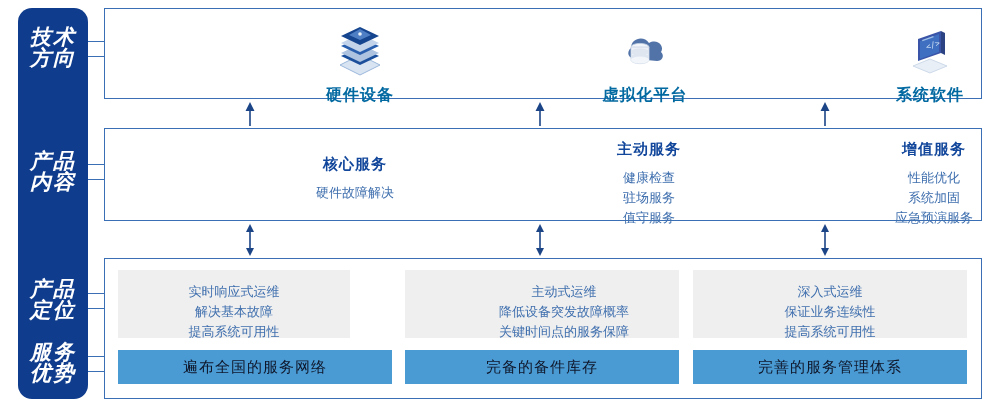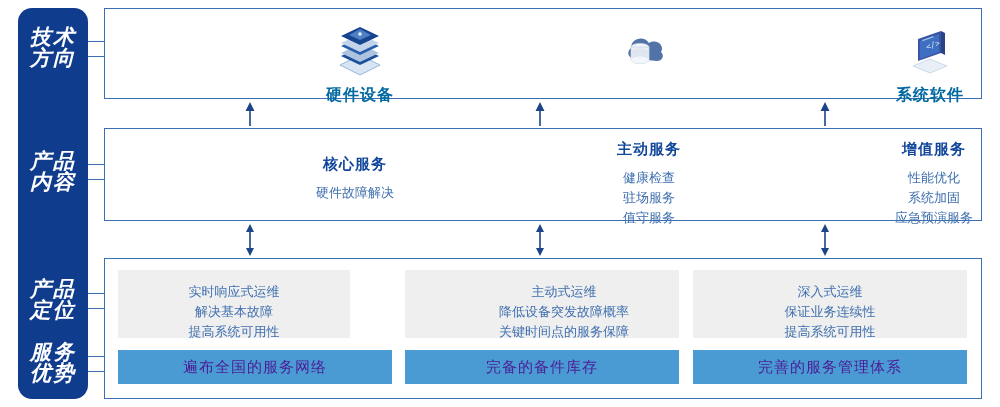--- a/index.html
+++ b/index.html
@@ -113,21 +113,21 @@
   .gray-line {
     color: #3f6fae;
     font-size: 13px;
     line-height: 20px;
   }
 
   
   .blue-bar {
     position: absolute;
     background: #4a9bd4;
-    color: #4c1d95;
+    color: #0f172a;
     font-size: 15px;
     letter-spacing: 1px;
     display: flex;
     align-items: center;
     justify-content: center;
     box-sizing: border-box;
   }
 
   
   .arrow {
@@ -196,20 +196,21 @@
       <div class="tech-icon">
         <svg width="58" height="54" viewBox="0 0 58 54">
           <path d="M20 34 C12 34 10 27 15 23 C15 13 28 10 33 18 C41 13 49 21 45 27 C49 31 46 36 41 36 Z" fill="#5273a8"></path>
           <ellipse cx="24" cy="22" rx="9" ry="3.6" fill="#f2f5fa" stroke="#c7d3e3" stroke-width="0.8"></ellipse>
           <path d="M15 22 L15 35 C15 37 19 38.6 24 38.6 C29 38.6 33 37 33 35 L33 22 Z" fill="#edf1f7" stroke="#c7d3e3" stroke-width="0.8"></path>
           <ellipse cx="24" cy="27" rx="9" ry="3.4" fill="#dfe6f0"></ellipse>
           <ellipse cx="24" cy="32" rx="9" ry="3.4" fill="#dfe6f0"></ellipse>
           <ellipse cx="24" cy="35" rx="9" ry="3.4" fill="#f2f5fa"></ellipse>
         </svg>
       </div>
+      <div class="tech-name">虚拟化平台</div>
     </div>
 
     <div class="tech-col" style="left:725px;">
       <div class="tech-icon">
         <svg width="58" height="54" viewBox="0 0 58 54">
           <polygon points="29,34 12,41 29,48 46,41" fill="#e9eff7" stroke="#c3d2e5" stroke-width="0.8"></polygon>
           <polygon points="17,36 17,14 40,6 40,28" fill="#3a55a8"></polygon>
           <polygon points="19,34 19,16 38,9 38,27" fill="#3e6fc0"></polygon>
           <polygon points="40,6 44,8 44,30 40,28" fill="#2b4283"></polygon>
           <rect x="21" y="15" width="12" height="1.4" fill="#9fc0e8" transform="rotate(-20 21 15)"></rect>

